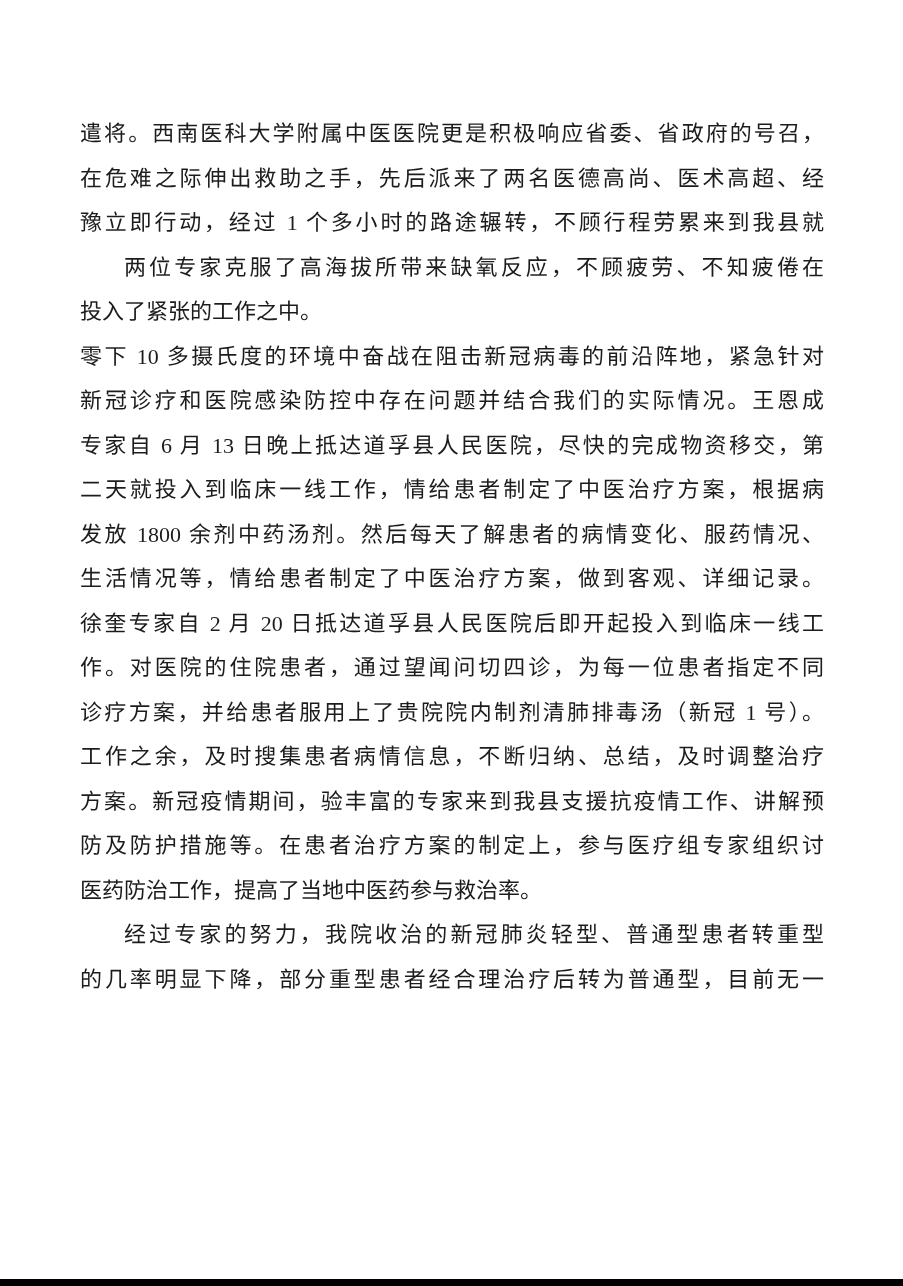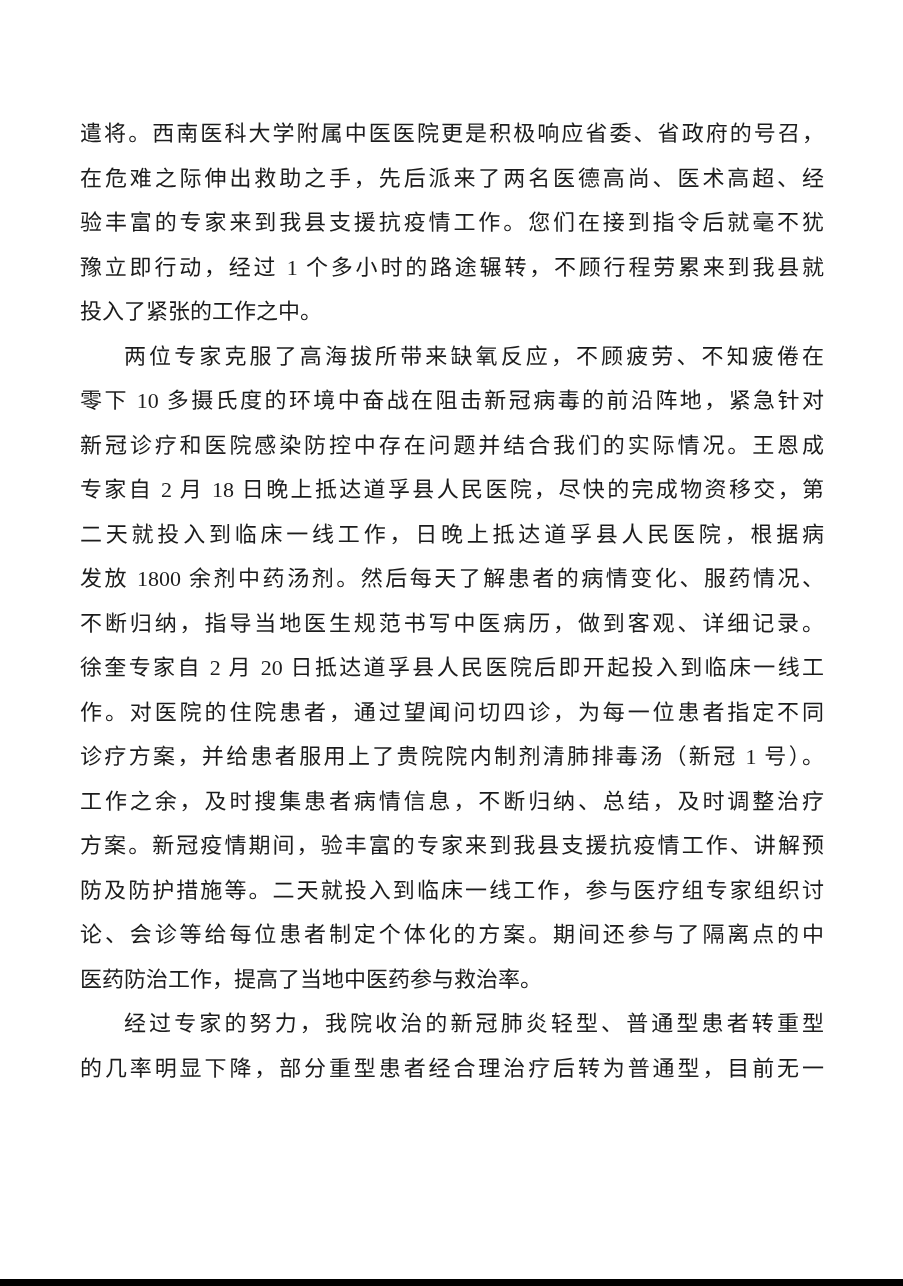--- a/index.html
+++ b/index.html
@@ -52,35 +52,33 @@
     background: #000000;
   }
 </style>
 </head>
 <body>
 
 <div class="page">
   <div class="text-block">
     <div class="doc-line">遣将。西南医科大学附属中医医院更是积极响应省委、省政府的号召，</div>
     <div class="doc-line">在危难之际伸出救助之手，先后派来了两名医德高尚、医术高超、经</div>
-    <div class="doc-line">验丰富的专家来到我县支援抗疫情工作。您们在接到指令后就毫不犹</div>
     <div class="doc-line">豫立即行动，经过 1 个多小时的路途辗转，不顾行程劳累来到我县就</div>
+    <div class="doc-line indent">两位专家克服了高海拔所带来缺氧反应，不顾疲劳、不知疲倦在</div>
     <div class="doc-line para-end">投入了紧张的工作之中。</div>
-    <div class="doc-line indent">两位专家克服了高海拔所带来缺氧反应，不顾疲劳、不知疲倦在</div>
     <div class="doc-line">零下 10 多摄氏度的环境中奋战在阻击新冠病毒的前沿阵地，紧急针对</div>
     <div class="doc-line">新冠诊疗和医院感染防控中存在问题并结合我们的实际情况。王恩成</div>
-    <div class="doc-line">专家自 2 月 18 日晚上抵达道孚县人民医院，尽快的完成物资移交，第</div>
-    <div class="doc-line">二天就投入到临床一线工作，日晚上抵达道孚县人民医院，根据病</div>
+    <div class="doc-line">专家自 6 月 13 日晚上抵达道孚县人民医院，尽快的完成物资移交，第</div>
+    <div class="doc-line">二天就投入到临床一线工作，情给患者制定了中医治疗方案，根据病</div>
     <div class="doc-line">发放 1800 余剂中药汤剂。然后每天了解患者的病情变化、服药情况、</div>
-    <div class="doc-line">不断归纳，指导当地医生规范书写中医病历，做到客观、详细记录。</div>
+    <div class="doc-line">生活情况等，情给患者制定了中医治疗方案，做到客观、详细记录。</div>
     <div class="doc-line">徐奎专家自 2 月 20 日抵达道孚县人民医院后即开起投入到临床一线工</div>
     <div class="doc-line">作。对医院的住院患者，通过望闻问切四诊，为每一位患者指定不同</div>
     <div class="doc-line">诊疗方案，并给患者服用上了贵院院内制剂清肺排毒汤（新冠 1 号）。</div>
     <div class="doc-line">工作之余，及时搜集患者病情信息，不断归纳、总结，及时调整治疗</div>
     <div class="doc-line">方案。新冠疫情期间，验丰富的专家来到我县支援抗疫情工作、讲解预</div>
-    <div class="doc-line">防及防护措施等。二天就投入到临床一线工作，参与医疗组专家组织讨</div>
-    <div class="doc-line">论、会诊等给每位患者制定个体化的方案。期间还参与了隔离点的中</div>
+    <div class="doc-line">防及防护措施等。在患者治疗方案的制定上，参与医疗组专家组织讨</div>
     <div class="doc-line para-end">医药防治工作，提高了当地中医药参与救治率。</div>
     <div class="doc-line indent">经过专家的努力，我院收治的新冠肺炎轻型、普通型患者转重型</div>
     <div class="doc-line">的几率明显下降，部分重型患者经合理治疗后转为普通型，目前无一</div>
   </div>
   <div class="bottom-edge-bar"></div>
 </div>
 
 </body></html>

